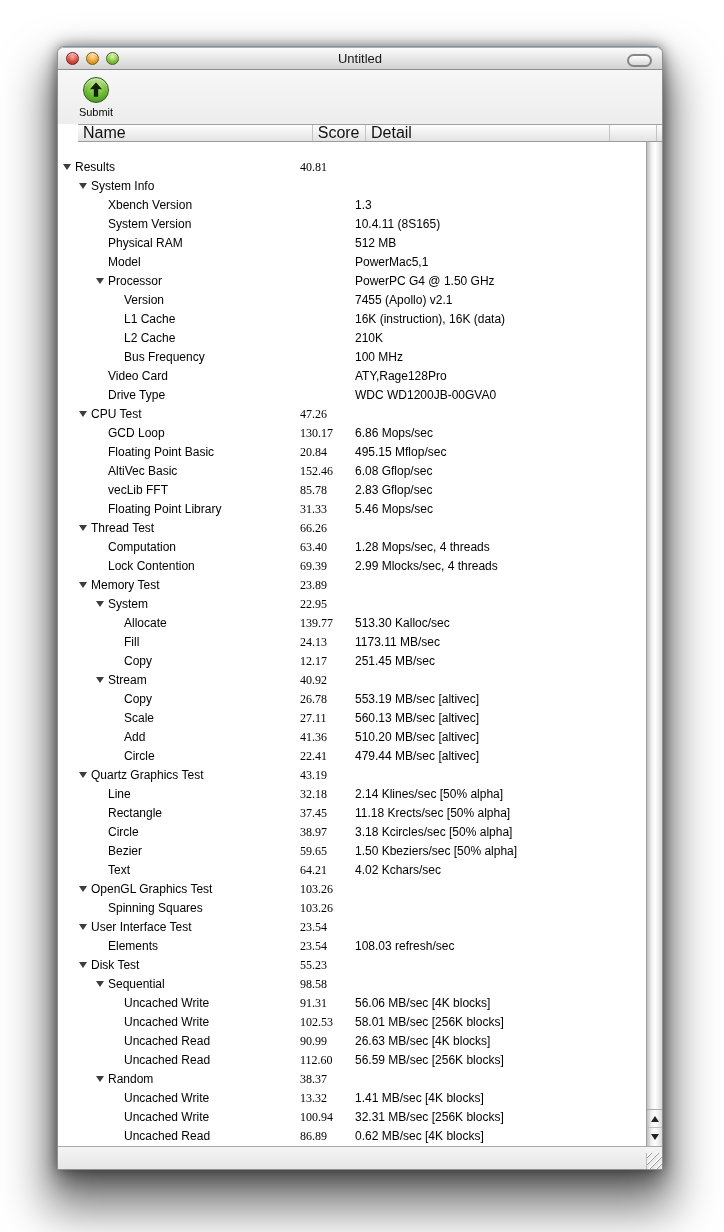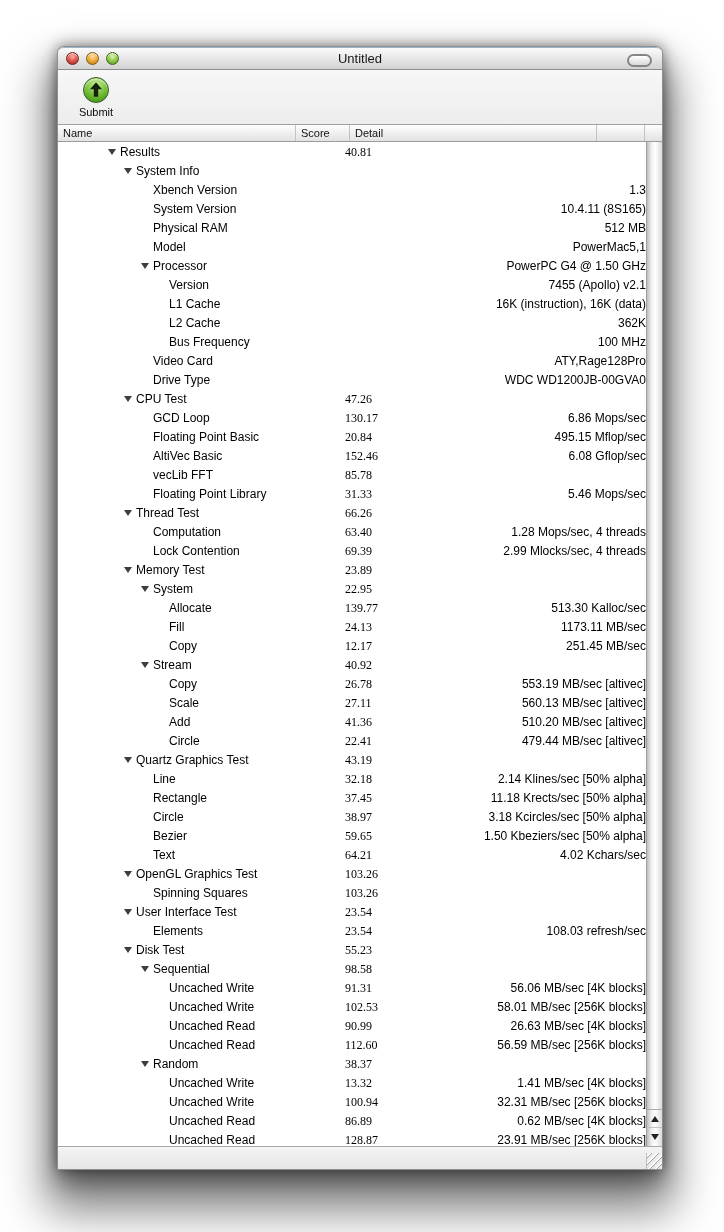--- a/index.html
+++ b/index.html
@@ -54,36 +54,36 @@
     border:1px solid #2f5a17;box-sizing:border-box;
     box-shadow:inset 0 2px 2px rgba(255,255,255,.55);
   }
   .tb-icon svg{position:absolute;left:50%;top:50%;transform:translate(-50%,-52%);}
   .tb-label{font-size:11px;color:#0a0a0a;margin-top:3px;}
   
   .thead{
     height:16px;flex:0 0 16px;display:flex;
     background:linear-gradient(#fefefe,#e2e2e2);
     border-top:1px solid #a0a0a0;border-bottom:1px solid #9c9c9c;
-    box-sizing:content-box;font-size:11px;color:#111;
+    box-sizing:content-box;font-size:16px;color:#111;margin-left:20px;
   }
   .th{line-height:16px;padding-left:5px;border-right:1px solid #c3c3c3;
       box-sizing:border-box;overflow:hidden;white-space:nowrap;}
   .th.name{width:238px;}
   .th.score{width:54px;}
   .th.detail{width:247px;}
   .th.blank{width:48px;}
   .th.corner{flex:1;border-right:none;}
   
   .tbody-wrap{flex:1;position:relative;background:#fff;overflow:hidden;}
-  .tbody{position:absolute;left:0;top:1px;right:16px;padding-left:45px;}
+  .tbody{position:absolute;left:0;top:16px;right:16px;}
   .row{display:flex;height:19px;line-height:19px;font-size:12px;color:#000;white-space:nowrap;}
   .cell-name{width:238px;box-sizing:border-box;overflow:hidden;}
   .cell-score{width:54px;box-sizing:border-box;padding-left:4px;font-family:Liberation Serif, serif;}
-  .cell-detail{flex:1;box-sizing:border-box;padding-left:5px;overflow:hidden;text-align:right;}
+  .cell-detail{flex:1;box-sizing:border-box;padding-left:5px;overflow:hidden;}
   .lvl0{padding-left:17px;} .lvl1{padding-left:33px;}
   .lvl2{padding-left:50px;} .lvl3{padding-left:66px;}
   .tri{display:inline-block;width:0;height:0;vertical-align:1px;
        border-left:4px solid transparent;border-right:4px solid transparent;
        border-top:6px solid #3d3d3d;margin-left:-12px;margin-right:4px;}
   
   .vscroll{
     position:absolute;top:0;right:0;bottom:0;width:16px;
     border-left:1px solid #9f9f9f;box-sizing:border-box;
     background:linear-gradient(90deg,#bdbdbd 0,#f0f0f0 30%,#ffffff 55%,#dadada 100%);
@@ -186,21 +186,21 @@
     <div class="cell-detail">7455 (Apollo) v2.1</div>
   </div>
         <div class="row">
     <div class="cell-name lvl3"><span class="tri" style="visibility: hidden;"></span><span>L1 Cache</span></div>
     <div class="cell-score"></div>
     <div class="cell-detail">16K (instruction), 16K (data)</div>
   </div>
         <div class="row">
     <div class="cell-name lvl3"><span class="tri" style="visibility: hidden;"></span><span>L2 Cache</span></div>
     <div class="cell-score"></div>
-    <div class="cell-detail">362K</div>
+    <div class="cell-detail">210K</div>
   </div>
         <div class="row">
     <div class="cell-name lvl3"><span class="tri" style="visibility: hidden;"></span><span>Bus Frequency</span></div>
     <div class="cell-score"></div>
     <div class="cell-detail">100 MHz</div>
   </div>
         <div class="row">
     <div class="cell-name lvl2"><span class="tri" style="visibility: hidden;"></span><span>Video Card</span></div>
     <div class="cell-score"></div>
     <div class="cell-detail">ATY,Rage128Pro</div>
@@ -226,20 +226,21 @@
     <div class="cell-detail">495.15 Mflop/sec</div>
   </div>
         <div class="row">
     <div class="cell-name lvl2"><span class="tri" style="visibility: hidden;"></span><span>AltiVec Basic</span></div>
     <div class="cell-score">152.46</div>
     <div class="cell-detail">6.08 Gflop/sec</div>
   </div>
         <div class="row">
     <div class="cell-name lvl2"><span class="tri" style="visibility: hidden;"></span><span>vecLib FFT</span></div>
     <div class="cell-score">85.78</div>
+    <div class="cell-detail">2.83 Gflop/sec</div>
   </div>
         <div class="row">
     <div class="cell-name lvl2"><span class="tri" style="visibility: hidden;"></span><span>Floating Point Library</span></div>
     <div class="cell-score">31.33</div>
     <div class="cell-detail">5.46 Mops/sec</div>
   </div>
         <div class="row">
     <div class="cell-name lvl1"><span class="tri"></span><span>Thread Test</span></div>
     <div class="cell-score">66.26</div>
     <div class="cell-detail"></div>

